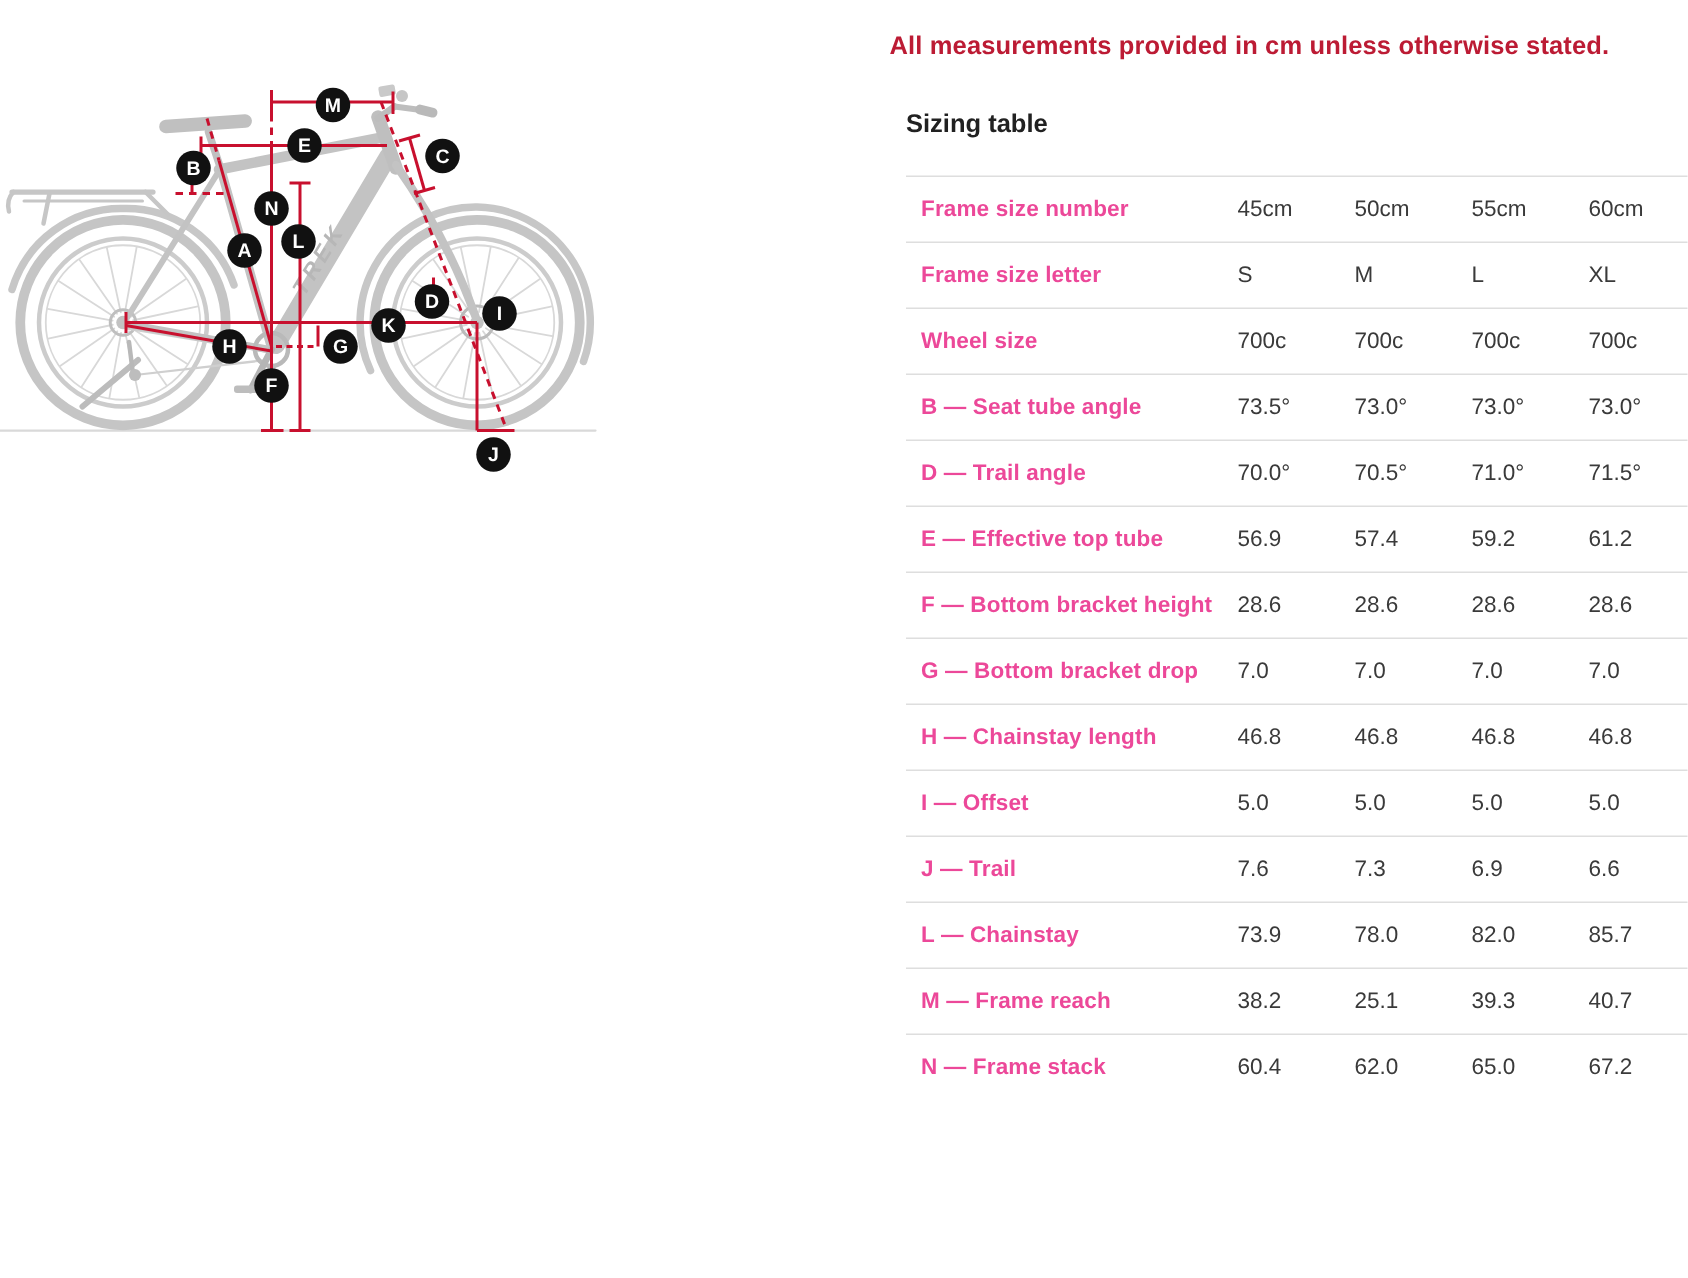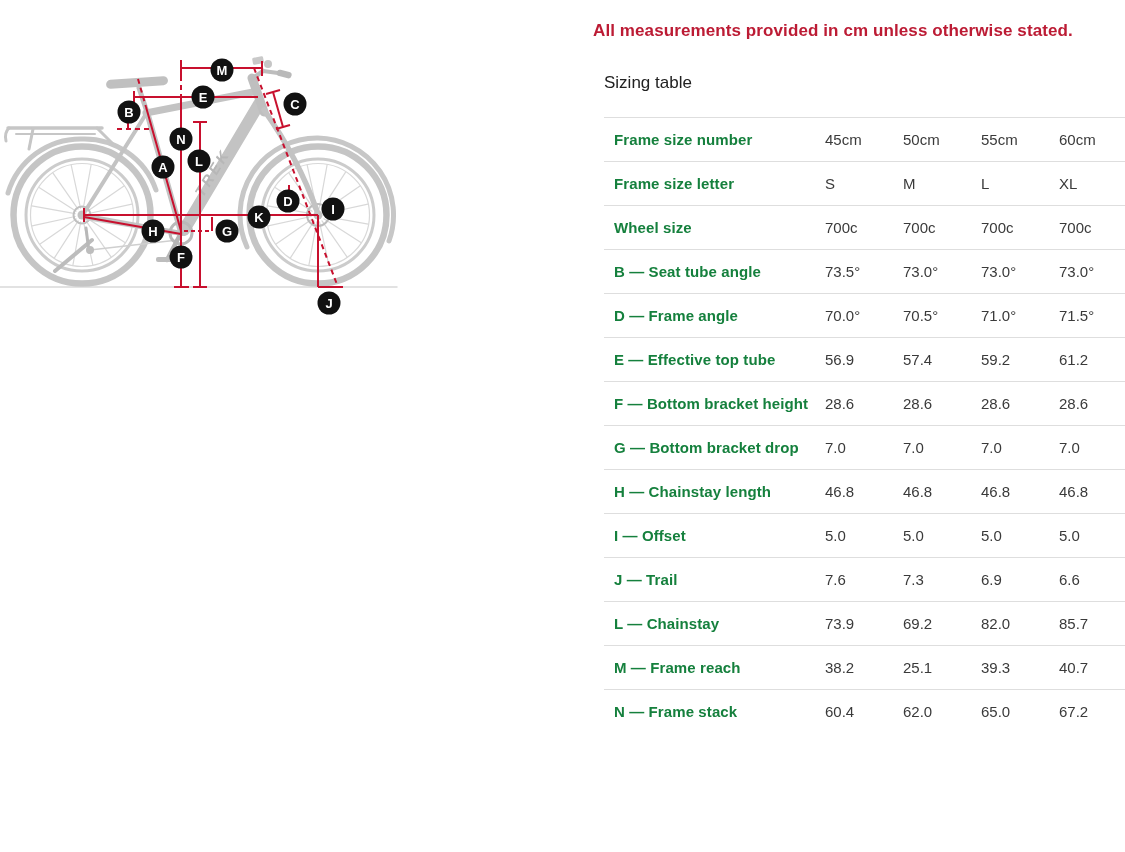--- a/index.html
+++ b/index.html
@@ -9,28 +9,28 @@
     -webkit-font-smoothing:antialiased;
   }
   .page{position:absolute;inset:0;}
   .diagram{position:absolute;left:0;top:0;}
   .note{
     position:absolute;left:593px;top:21px;width:532px;
     font-size:17px;font-weight:700;color:#bc1b34;letter-spacing:.1px;
   }
   .table-title{
     position:absolute;left:604px;top:73px;
-    font-size:17px;font-weight:400;color:#212121;
+    font-size:17px;font-weight:700;color:#212121;
   }
   .sizing-table{position:absolute;left:604px;top:117px;width:521px;}
   .trow{
     display:grid;grid-template-columns:221px 78px 78px 78px 66px;
     height:43px;align-items:center;border-top:1px solid #dedede;
   }
-  .trow .lbl{font-size:15px;font-weight:700;color:#15803d;padding-left:10px;letter-spacing:.1px;}
+  .trow .lbl{font-size:15px;font-weight:700;color:#ec4899;padding-left:10px;letter-spacing:.1px;}
   .trow .val{font-size:15px;font-weight:400;color:#3a3a3a;}
 </style>
 </head>
 <body>
 
 <div class="page">
 
   <svg class="diagram" width="400" height="330" viewBox="0 0 400 330">
 
     <g fill="none" stroke-linecap="round">
@@ -235,21 +235,21 @@
         <span class="val">700c</span>
       </div>
       <div class="trow">
         <span class="lbl">B — Seat tube angle</span>
         <span class="val">73.5°</span>
         <span class="val">73.0°</span>
         <span class="val">73.0°</span>
         <span class="val">73.0°</span>
       </div>
       <div class="trow">
-        <span class="lbl">D — Frame angle</span>
+        <span class="lbl">D — Trail angle</span>
         <span class="val">70.0°</span>
         <span class="val">70.5°</span>
         <span class="val">71.0°</span>
         <span class="val">71.5°</span>
       </div>
       <div class="trow">
         <span class="lbl">E — Effective top tube</span>
         <span class="val">56.9</span>
         <span class="val">57.4</span>
         <span class="val">59.2</span>
@@ -286,21 +286,21 @@
       <div class="trow">
         <span class="lbl">J — Trail</span>
         <span class="val">7.6</span>
         <span class="val">7.3</span>
         <span class="val">6.9</span>
         <span class="val">6.6</span>
       </div>
       <div class="trow">
         <span class="lbl">L — Chainstay</span>
         <span class="val">73.9</span>
-        <span class="val">69.2</span>
+        <span class="val">78.0</span>
         <span class="val">82.0</span>
         <span class="val">85.7</span>
       </div>
       <div class="trow">
         <span class="lbl">M — Frame reach</span>
         <span class="val">38.2</span>
         <span class="val">25.1</span>
         <span class="val">39.3</span>
         <span class="val">40.7</span>
       </div>

